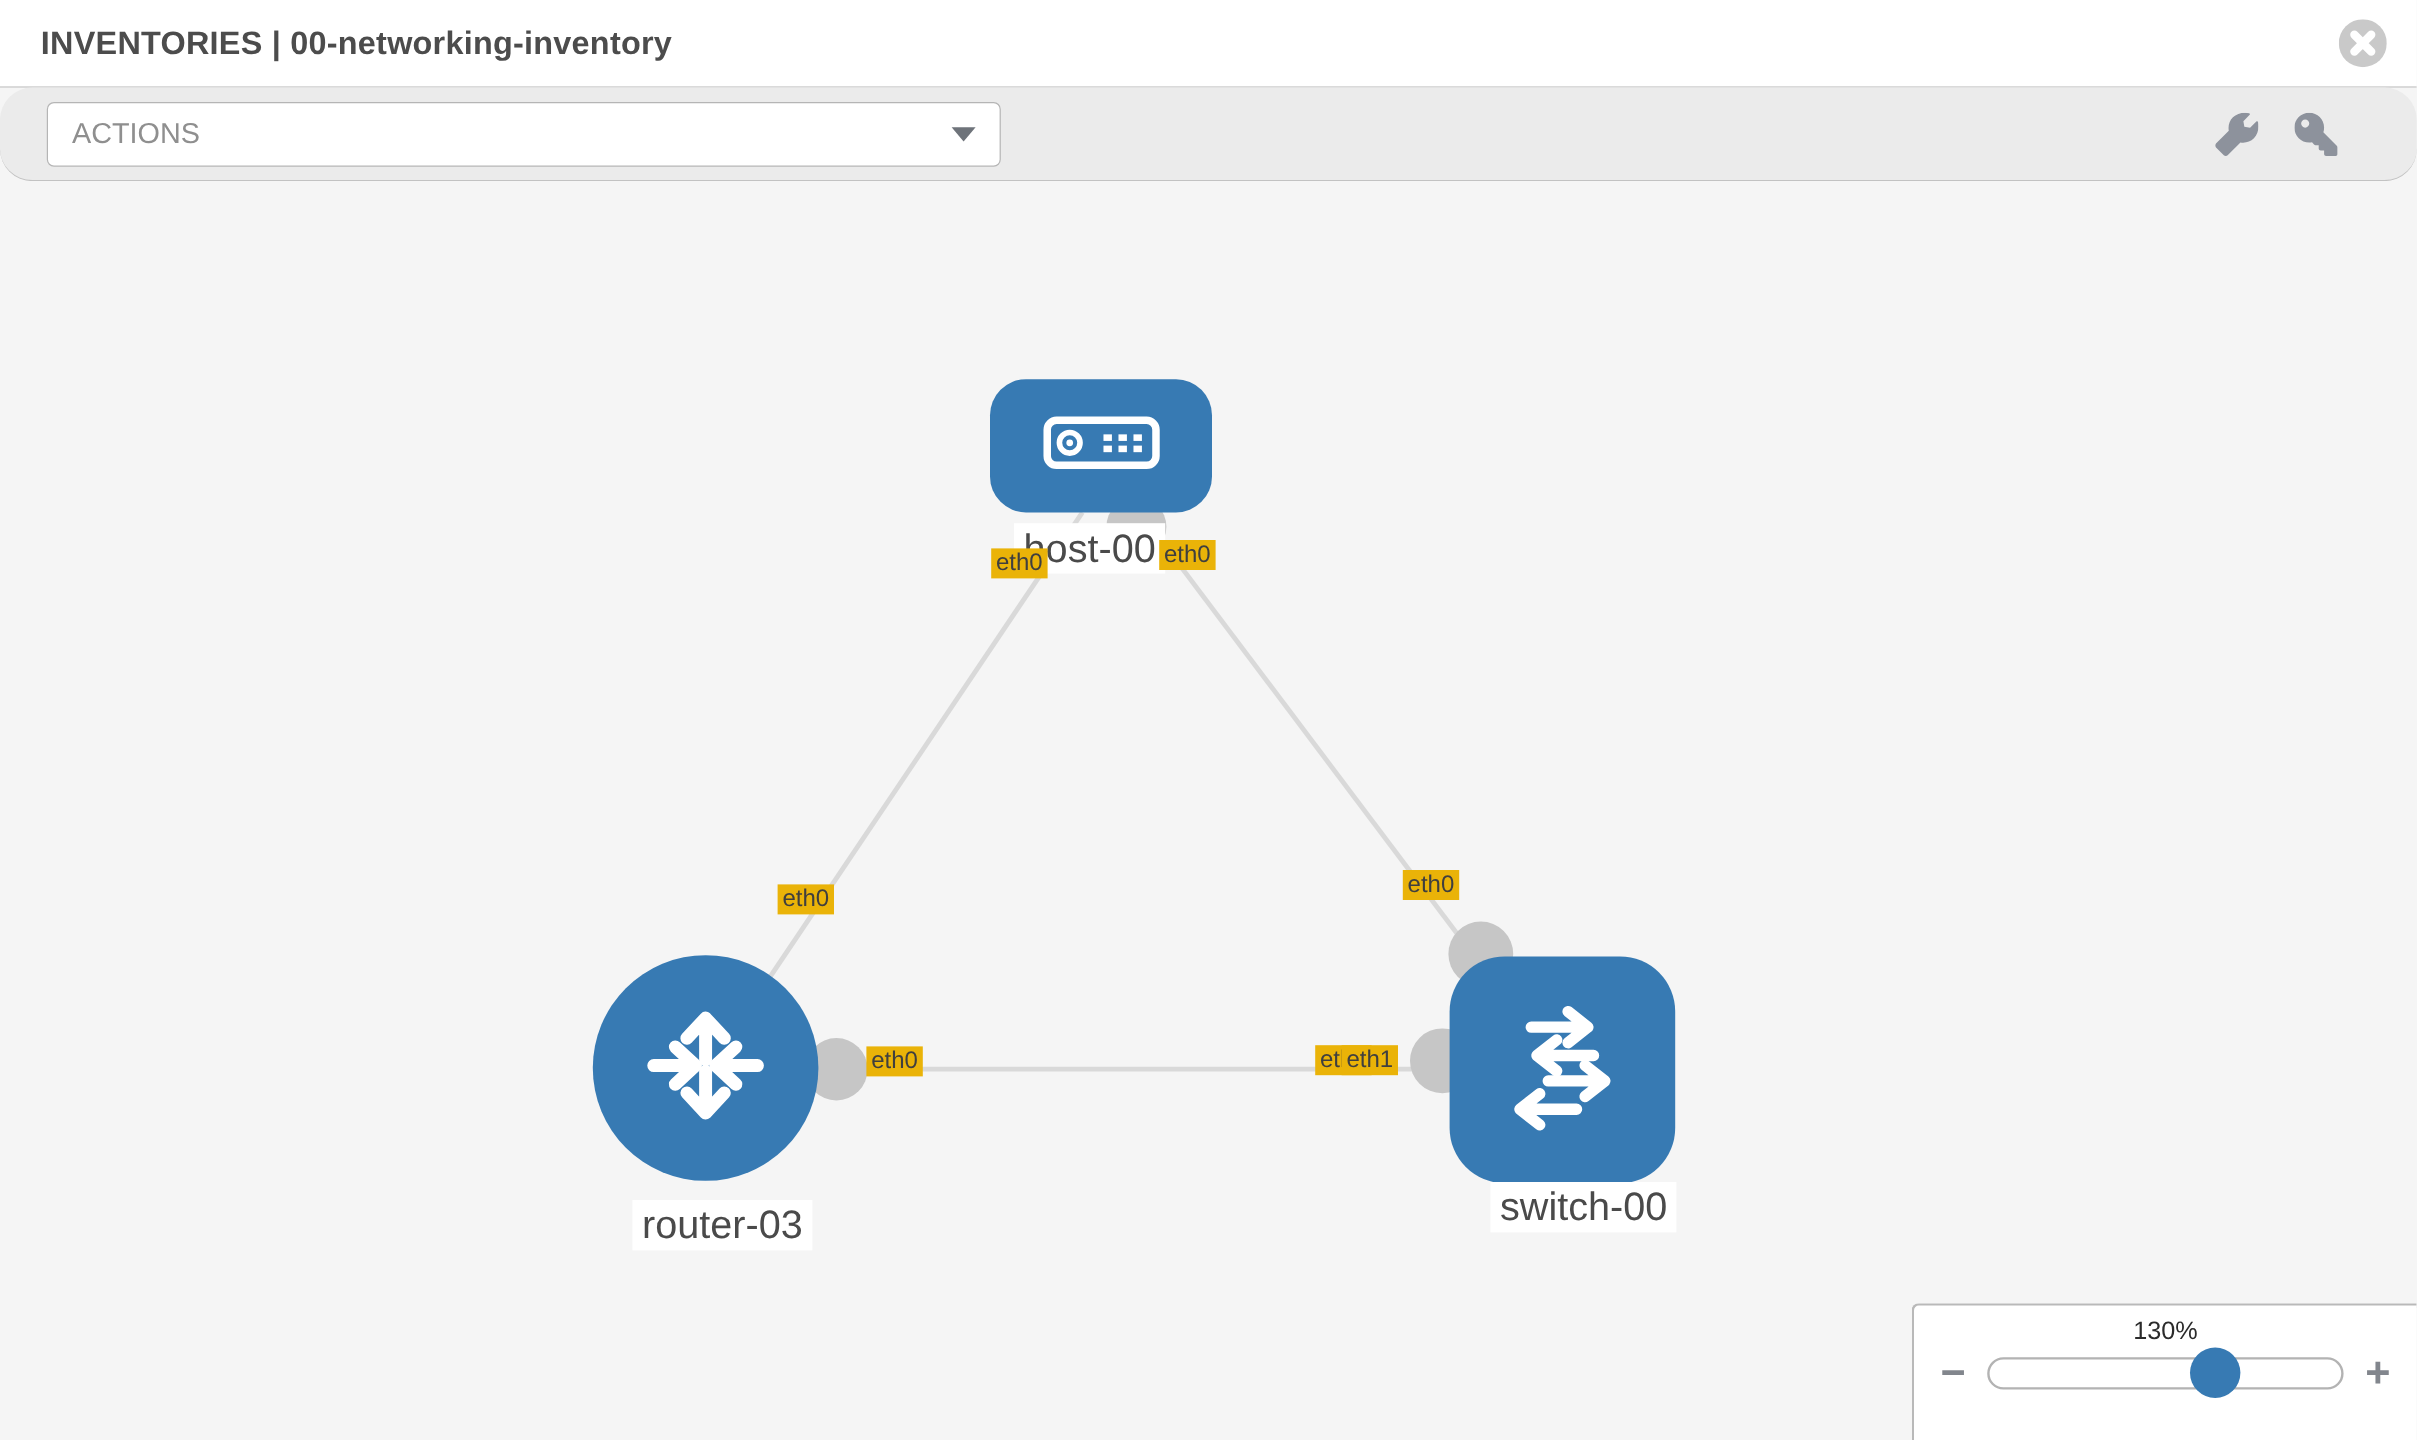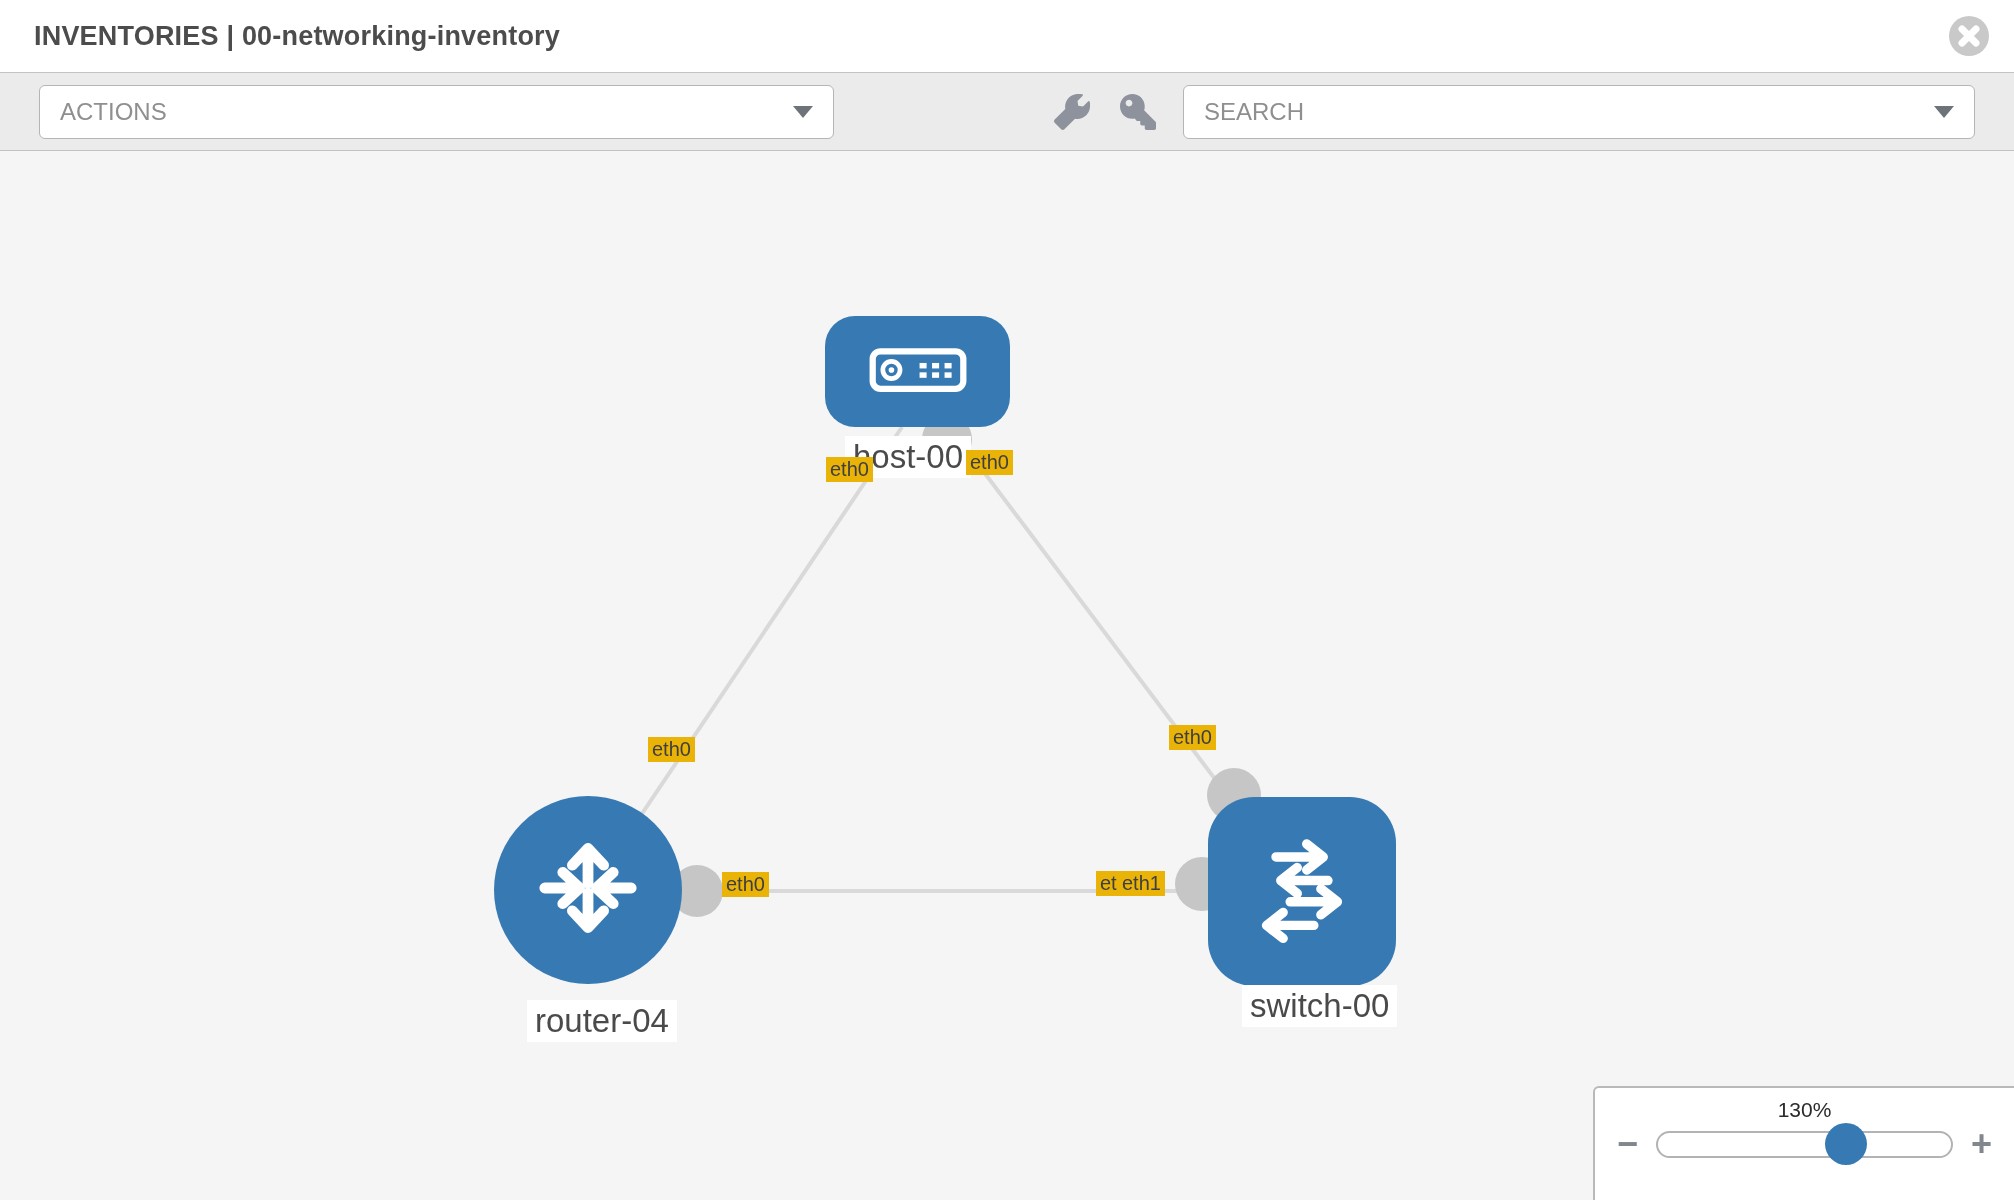--- a/index.html
+++ b/index.html
@@ -7,21 +7,21 @@
     font-family:"Liberation Sans", sans-serif; background:#f5f5f5; }
 
   
   .header { height:73px; background:#ffffff; border-bottom:1px solid #c2c2c2;
     display:flex; align-items:center; padding:0 25px 0 34px; }
   .page-title { font-size:27px; font-weight:700; color:#4c4c4c; letter-spacing:.2px; }
   .close-btn { margin-left:auto; width:40px; height:40px; cursor:pointer; }
 
   
   .toolbar { height:78px; background:#ebebeb; border-bottom:1px solid #c2c2c2;
-    display:flex; align-items:center; padding:0 39px; }
+    display:flex; align-items:center; padding:0 39px;border-radius:27px; }
   .selbox { background:#ffffff; border:1px solid #b5b5b5; border-radius:6px;
     height:54px; display:flex; align-items:center; padding:0 20px;
     color:#8f8f8f; font-size:24px; }
   .selbox .caret { margin-left:auto; width:0; height:0;
     border-left:10px solid transparent; border-right:10px solid transparent;
     border-top:12px solid #6e737a; }
   .actions-box { width:795px; }
   .search-box { width:792px; }
   .search-box input { border:none; outline:none; flex:1; font-size:24px;
     color:#6f6f6f; font-family:"Liberation Sans",sans-serif; background:transparent; }
@@ -84,24 +84,20 @@
         <path fill="#8d929c" d="M507.73 109.1c-2.24-9.03-13.54-12.09-20.12-5.51l-74.36 74.36-67.88-11.31-11.31-67.88 74.36-74.36c6.62-6.62 3.43-17.9-5.66-20.16C335.39-12.6 256.8 6.35 210.05 53.1c-42.8 42.8-59.2 103.14-49.2 159.68L9.5 364.14c-12.67 12.67-12.67 33.21 0 45.88l92.48 92.48c12.67 12.67 33.21 12.67 45.88 0l151.36-151.36c56.54 10 116.88-6.4 159.68-49.2 46.75-46.75 65.7-125.34 48.83-192.84z"></path>
       </svg>
     </div>
     <div class="tool-icon">
       <svg width="36" height="36" viewBox="0 0 512 512" style="transform:scaleX(-1)">
         <path fill="#8d929c" d="M512 176.001C512 273.203 433.202 352 336 352c-11.22 0-22.19-1.062-32.827-3.069l-24.012 27.014A23.999 23.999 0 0 1 261.223 384H224v40c0 13.255-10.745 24-24 24h-40v40c0 13.255-10.745 24-24 24H24c-13.255 0-24-10.745-24-24v-78.059c0-6.365 2.529-12.47 7.029-16.971l161.802-161.802C163.108 215.578 160 196.153 160 176 160 78.798 238.797.001 335.999 0 433.488-.001 512 78.511 512 176.001zM336 128c0 26.51 21.49 48 48 48s48-21.49 48-48-21.49-48-48-48-48 21.49-48 48z"></path>
       </svg>
     </div>
   </div>
 
-  <div class="selbox search-box">
-    <input type="text" placeholder="SEARCH" style="">
-    <span class="caret"></span>
-  </div>
 </div>
 
 <div class="canvas">
 
   <svg class="links-layer" width="2014" height="1049">
     <line x1="902" y1="276" x2="590" y2="740" stroke="#d9d9d9" stroke-width="4"></line>
     <line x1="950" y1="276" x2="1300" y2="741" stroke="#d9d9d9" stroke-width="4"></line>
     <line x1="590" y1="740" x2="1302" y2="740" stroke="#d9d9d9" stroke-width="4"></line>
     <circle cx="947" cy="288" r="25" fill="#c6c6c6"></circle>
     <circle cx="697" cy="740" r="26" fill="#c6c6c6"></circle>
@@ -141,21 +137,21 @@
       <svg width="118" height="118" viewBox="0 0 100 100" fill="none" stroke="#ffffff" stroke-width="8" stroke-linecap="round" stroke-linejoin="round">
         <path d="M28 22 H60 M54 11 L68 22 L54 33"></path>
         <path d="M72 42 H40 M46 31 L32 42 L46 53"></path>
         <path d="M40 60 H72 M66 49 L80 60 L66 71"></path>
         <path d="M60 80 H28 M34 69 L20 80 L34 91"></path>
       </svg>
     </span>
   </div>
 
   <span class="node-label" style="left:845px; top:285px;">host-00</span>
-  <span class="node-label" style="left:527px; top:849px;">router-04</span>
+  <span class="node-label" style="left:527px; top:849px;">router-03</span>
   <span class="node-label" style="left:1242px; top:834px;">switch-00</span>
 
   <span class="if-label" style="left:826px; top:306px;">eth0</span>
   <span class="if-label" style="left:966px; top:299px;">eth0</span>
   <span class="if-label" style="left:648px; top:586px;">eth0</span>
   <span class="if-label" style="left:722px; top:721px;">eth0</span>
   <span class="if-label" style="left:1169px; top:574px;">eth0</span>
   <span class="if-label" style="left:1096px; top:720px;">eth0</span>
   <span class="if-label" style="left:1118px; top:720px;">eth1</span>
 

